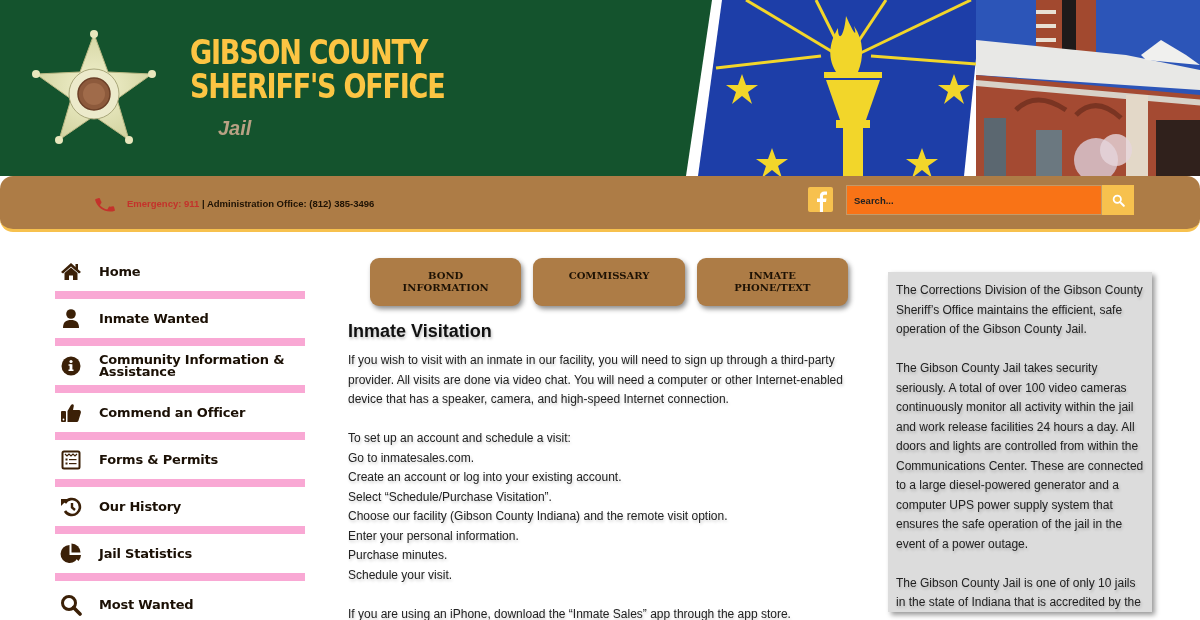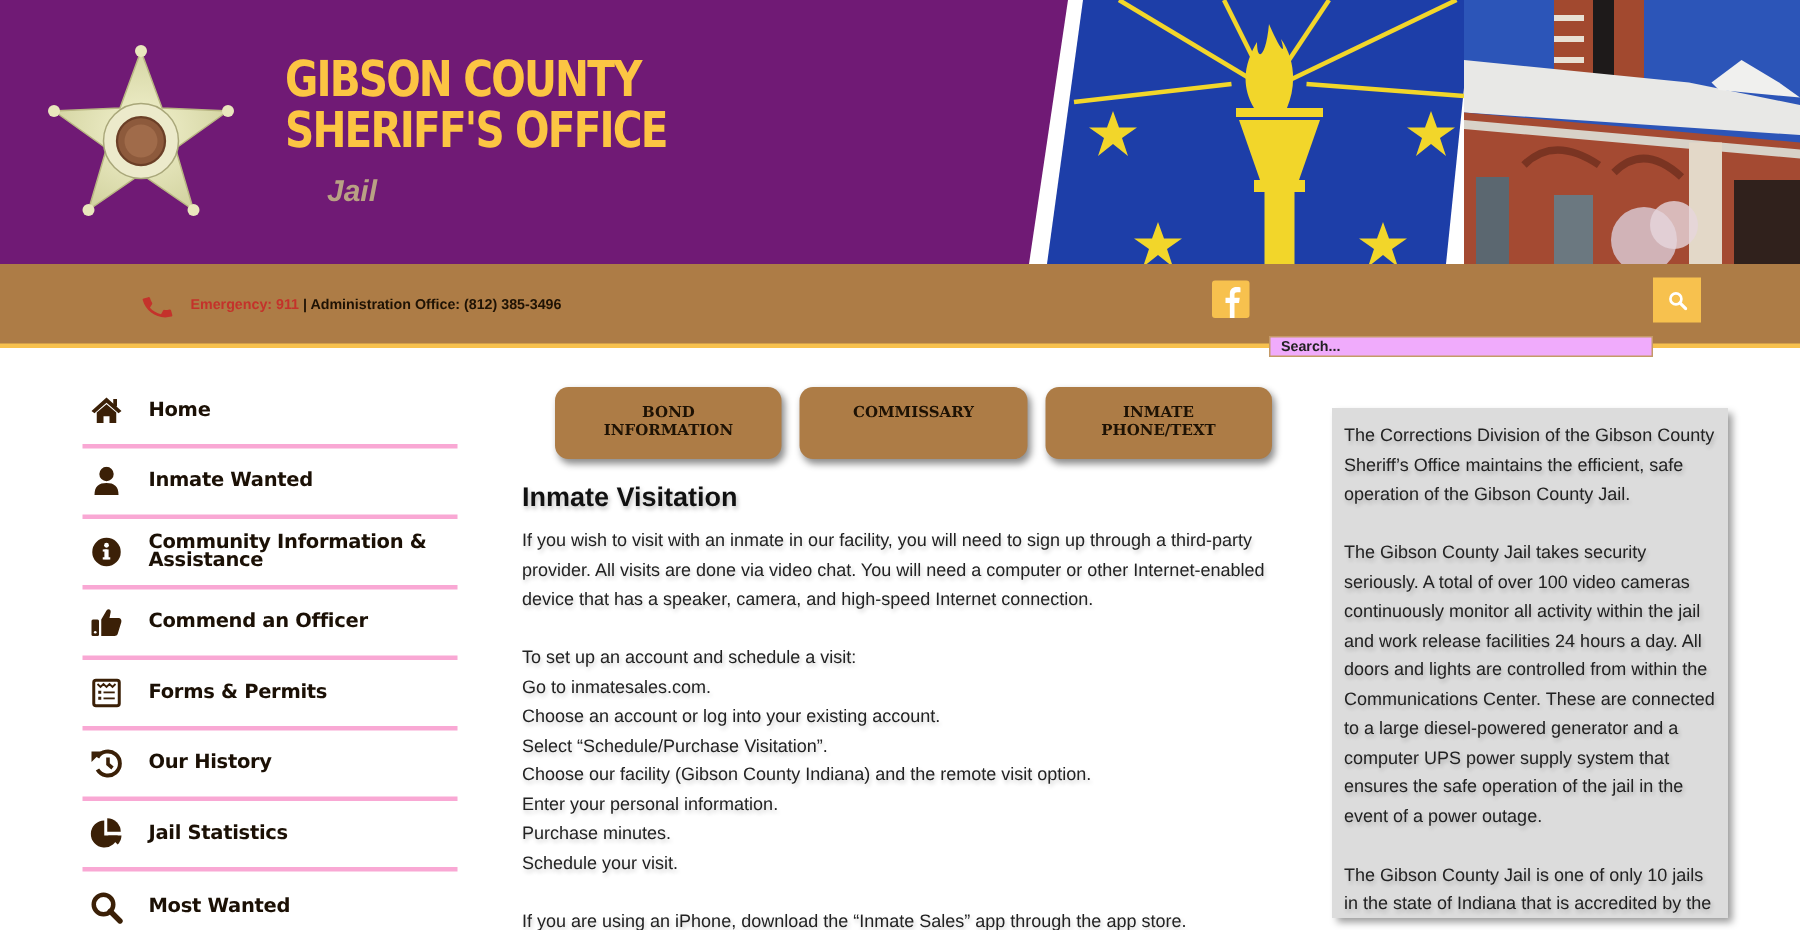--- a/index.html
+++ b/index.html
@@ -1,40 +1,40 @@
 <!DOCTYPE html>
 <html><head>
 <meta charset="utf-8">
 <style>
   * { box-sizing: border-box; margin: 0; padding: 0; }
   html, body { width: 1200px; height: 620px; overflow: hidden; background: #ffffff; font-family: "Liberation Sans", sans-serif; }
 
   
-  .header { position: relative; width: 1200px; height: 176px; background: #701a75; overflow: hidden; }
+  .header { position: relative; width: 1200px; height: 176px; background: #14532d; overflow: hidden; }
   .badge { position: absolute; left: 30px; top: 28px; width: 128px; height: 122px; }
   .site-title { position: absolute; left: 190px; top: 36px; color: #fcc543; font-family: "DejaVu Sans", sans-serif; font-weight: bold; font-size: 33px; line-height: 34px; letter-spacing: -1.5px; transform: scaleX(0.82); transform-origin: left top; width: 420px; text-transform: uppercase; }
   .site-subtitle { position: absolute; left: 190px; top: 117px; color: #b9a184; font-style: italic; font-weight: bold; font-size: 20px; margin-left: 28px; }
 
   .banner { position: absolute; left: 686px; top: 0; width: 514px; height: 176px; }
   .flag-wrap { position: absolute; left: 0; top: 0; width: 310px; height: 176px; }
   .building { position: absolute; left: 290px; top: 0; width: 224px; height: 176px; }
 
   
-  .topbar { position: relative; width: 1200px; height: 56px; background: #ad7c46; border-bottom: 3px solid #f7c14e; }
+  .topbar { position: relative; width: 1200px; height: 56px; background: #ad7c46; border-bottom: 3px solid #f7c14e; border-radius: 13px; }
   .phone-icon { position: absolute; left: 94px; top: 18px; width: 22px; height: 22px; }
   .contact { position: absolute; left: 127px; top: 22px; font-size: 9.5px; font-weight: bold; color: #1e1204; }
   .contact .emergency { color: #c4322b; }
   .fb { position: absolute; left: 808px; top: 11px; width: 25px; height: 25px; background: #f7c14e; border-radius: 2px; display: flex; align-items: flex-end; justify-content: center; color: #fff; font-weight: bold; font-size: 22px; line-height: 22px; overflow: hidden; }
-  .search-input { position: absolute; left: 846px; top: 9px; width: 256px; height: 14px; background: #f0abfc; border: 1px solid #c49a68; font-size: 9.5px; font-weight: bold; color: #222; padding: 0 7px; font-family: "Liberation Sans", sans-serif; outline: none; margin-top: 39px; }
+  .search-input { position: absolute; left: 846px; top: 9px; width: 256px; height: 30px; background: #f97316; border: 1px solid #c49a68; font-size: 9.5px; font-weight: bold; color: #222; padding: 0 7px; font-family: "Liberation Sans", sans-serif; outline: none; }
   .search-input::placeholder { color: #222; }
   .search-btn { position: absolute; left: 1102px; top: 9px; width: 32px; height: 30px; background: #f7c14e; display: flex; align-items: center; justify-content: center; }
 
   
   .sidebar { position: absolute; left: 55px; top: 252px; width: 250px; }
-  .nav-item { position: relative; height: 47px; border-bottom: 3px solid #f9a8d4; display: flex; align-items: center; cursor: pointer; }
+  .nav-item { position: relative; height: 47px; border-bottom: 8px solid #f9a8d4; display: flex; align-items: center; cursor: pointer; }
   .nav-item .ico { position: absolute; left: 5px; width: 22px; height: 22px; display: flex; align-items: center; justify-content: center; }
   .nav-item .lbl { position: absolute; left: 44px; font-size: 13px; font-weight: bold; color: #1b1005; line-height: 12px; font-family: "DejaVu Sans", sans-serif; letter-spacing: -0.2px; }
 
   
   .main { position: absolute; left: 348px; top: 258px; width: 500px; }
   .quick-btns { display: flex; gap: 12px; margin-left: 22px; }
   .qbtn { width: 155px; height: 48px; background: #ad7c46; border-radius: 9px; box-shadow: 2px 3px 5px rgba(0,0,0,0.45); display: flex; align-items: flex-start; justify-content: center; padding-top: 12px; text-align: center; font-family: "DejaVu Serif", serif; font-weight: bold; font-size: 10px; line-height: 12px; color: #1e1204; cursor: pointer; white-space: pre-line; }
   .page-title { margin-top: 15px; font-size: 18px; font-weight: bold; color: #111; text-shadow: 1px 2px 3px rgba(0,0,0,0.25); }
   .content p { font-size: 12px; line-height: 19.5px; color: #222; text-shadow: 1px 2px 3px rgba(0,0,0,0.2); }
   .content { margin-top: 9px; }
@@ -235,21 +235,21 @@
     <div class="qbtn">COMMISSARY</div>
     <div class="qbtn">INMATE
 PHONE/TEXT</div>
   </div>
   <h1 class="page-title">Inmate Visitation</h1>
   <div class="content">
     <p>If you wish to visit with an inmate in our facility, you will need to sign up through a third-party provider.  All visits are done via video chat. You will need a computer or other Internet-enabled device that has a speaker, camera, and high-speed Internet connection.</p>
     <div class="spacer"></div>
     <p>To set up an account and schedule a visit:</p>
     <p>Go to inmatesales.com.</p>
-    <p>Choose an account or log into your existing account.</p>
+    <p>Create an account or log into your existing account.</p>
     <p>Select “Schedule/Purchase Visitation”.</p>
     <p>Choose our facility (Gibson County Indiana) and the remote visit option.</p>
     <p>Enter your personal information.</p>
     <p>Purchase minutes.</p>
     <p>Schedule your visit.</p>
     <div class="spacer"></div>
     <p>If you are using an iPhone, download the “Inmate Sales” app through the app store.</p>
   </div>
 </main>
 

